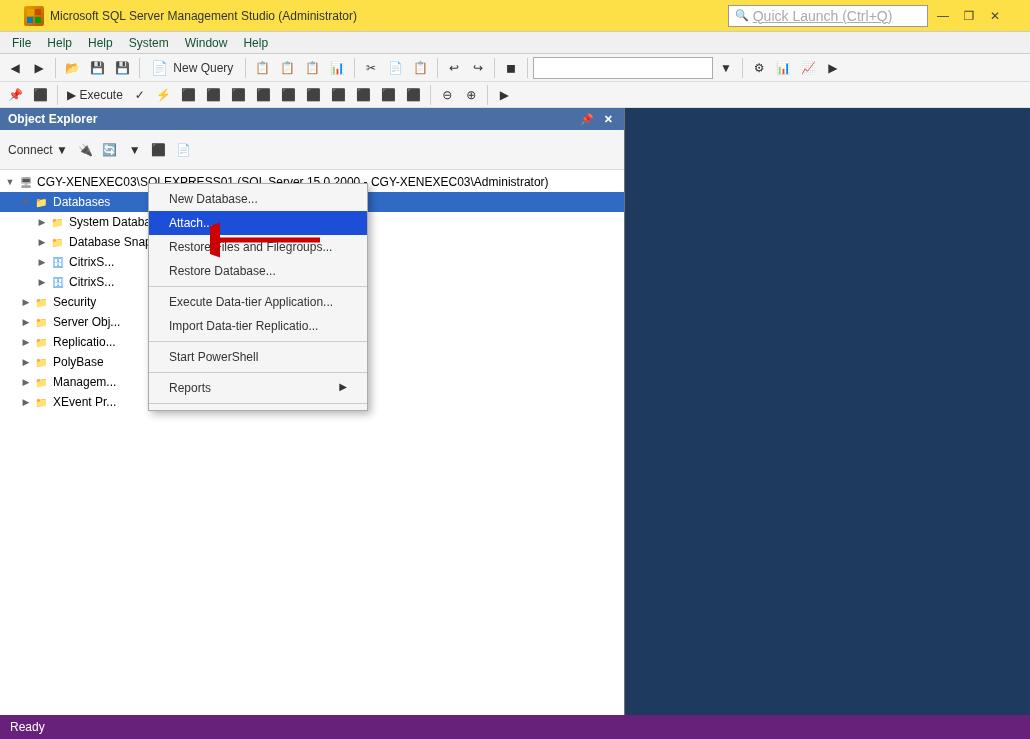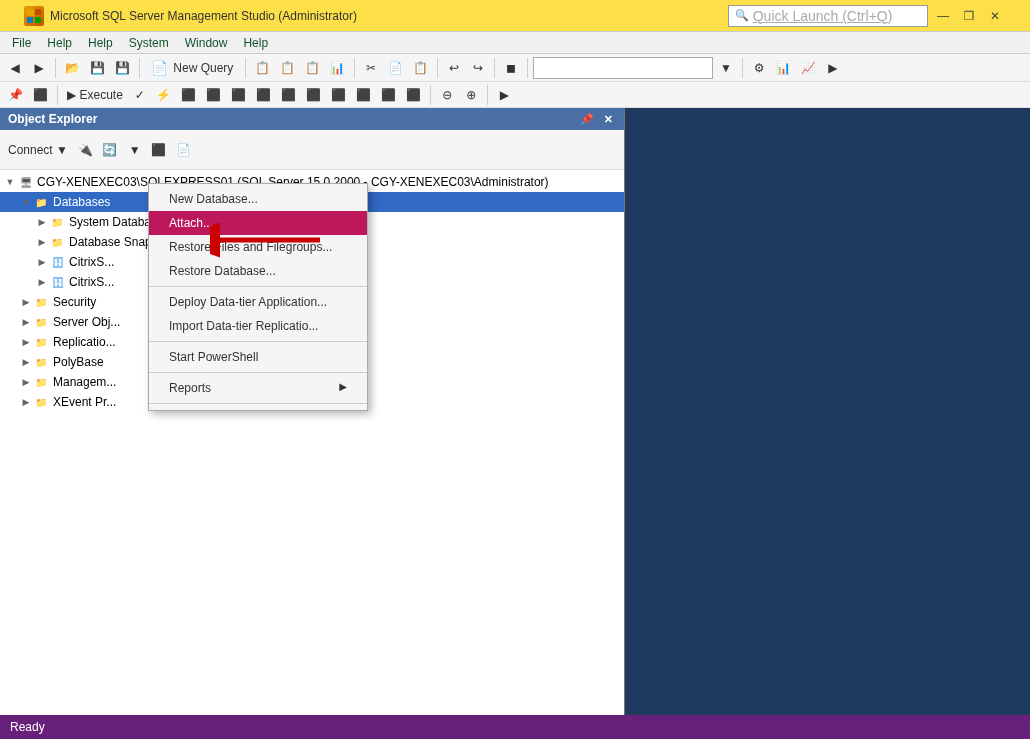--- a/index.html
+++ b/index.html
@@ -248,21 +248,21 @@
       padding: 3px 0;
     }
     .ctx-item {
       padding: 5px 20px;
       cursor: pointer;
       font-size: 12px;
       color: #333;
       display: flex;
       justify-content: space-between;
     }
-    .ctx-item.active { background: #be185d; color: white; }
+    .ctx-item.active { background: #1d4ed8; color: white; }
     .ctx-separator {
       height: 1px;
       background: #ccc;
       margin: 3px 0;
     }
     .ctx-arrow {
       font-size: 10px;
     }
 
     
@@ -495,21 +495,21 @@
     <span>Attach...</span>
   </div>
   <div class="ctx-item">
     <span>Restore Files and Filegroups...</span>
   </div>
   <div class="ctx-item">
     <span>Restore Database...</span>
   </div>
   <div class="ctx-separator"></div>
   <div class="ctx-item">
-    <span>Deploy Data-tier Application...</span>
+    <span>Execute Data-tier Application...</span>
   </div>
   <div class="ctx-item">
     <span>Import Data-tier Replicatio...</span>
   </div>
   <div class="ctx-separator"></div>
   <div class="ctx-item">
     <span>Start PowerShell</span>
   </div>
   <div class="ctx-separator"></div>
   <div class="ctx-item">

